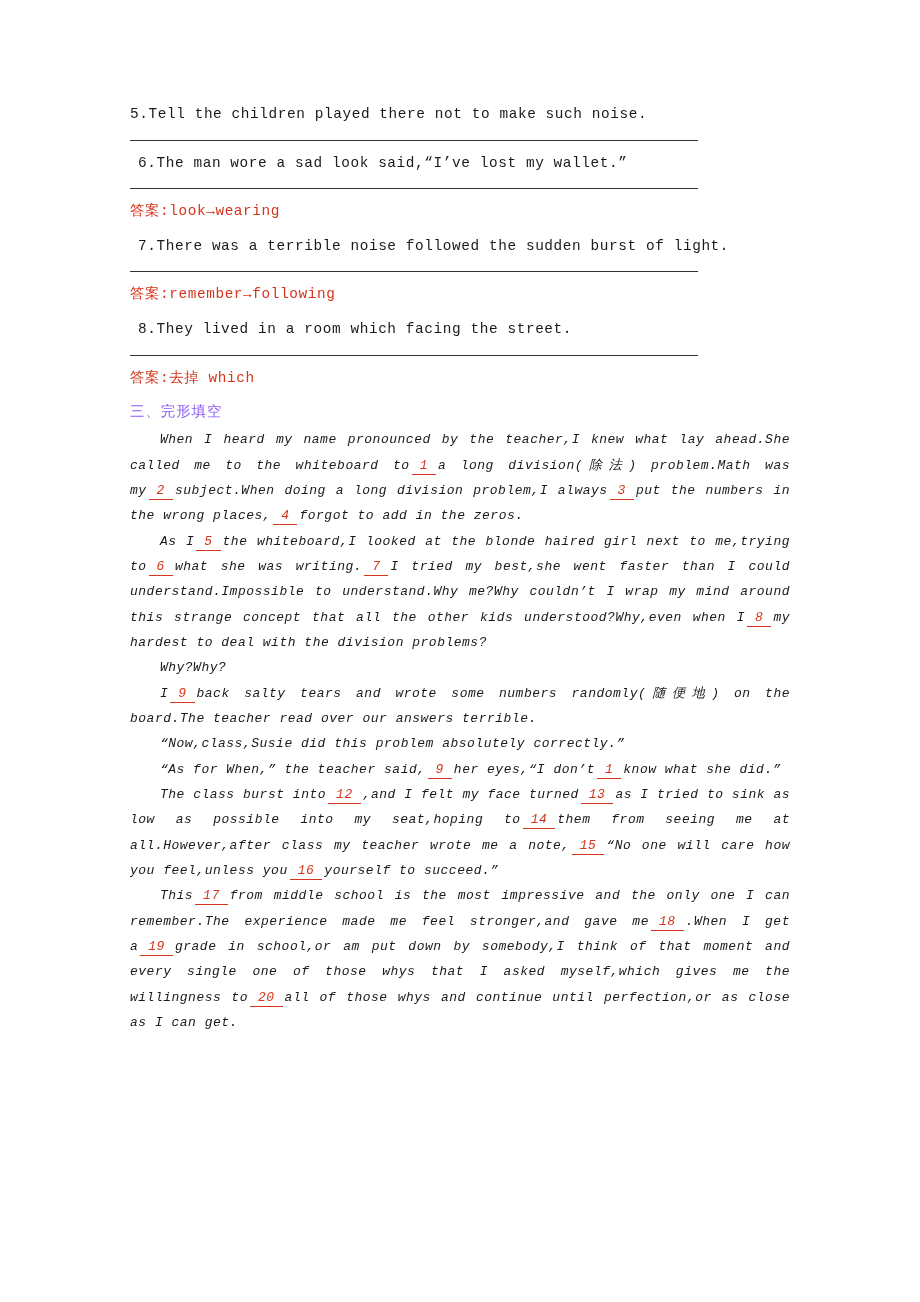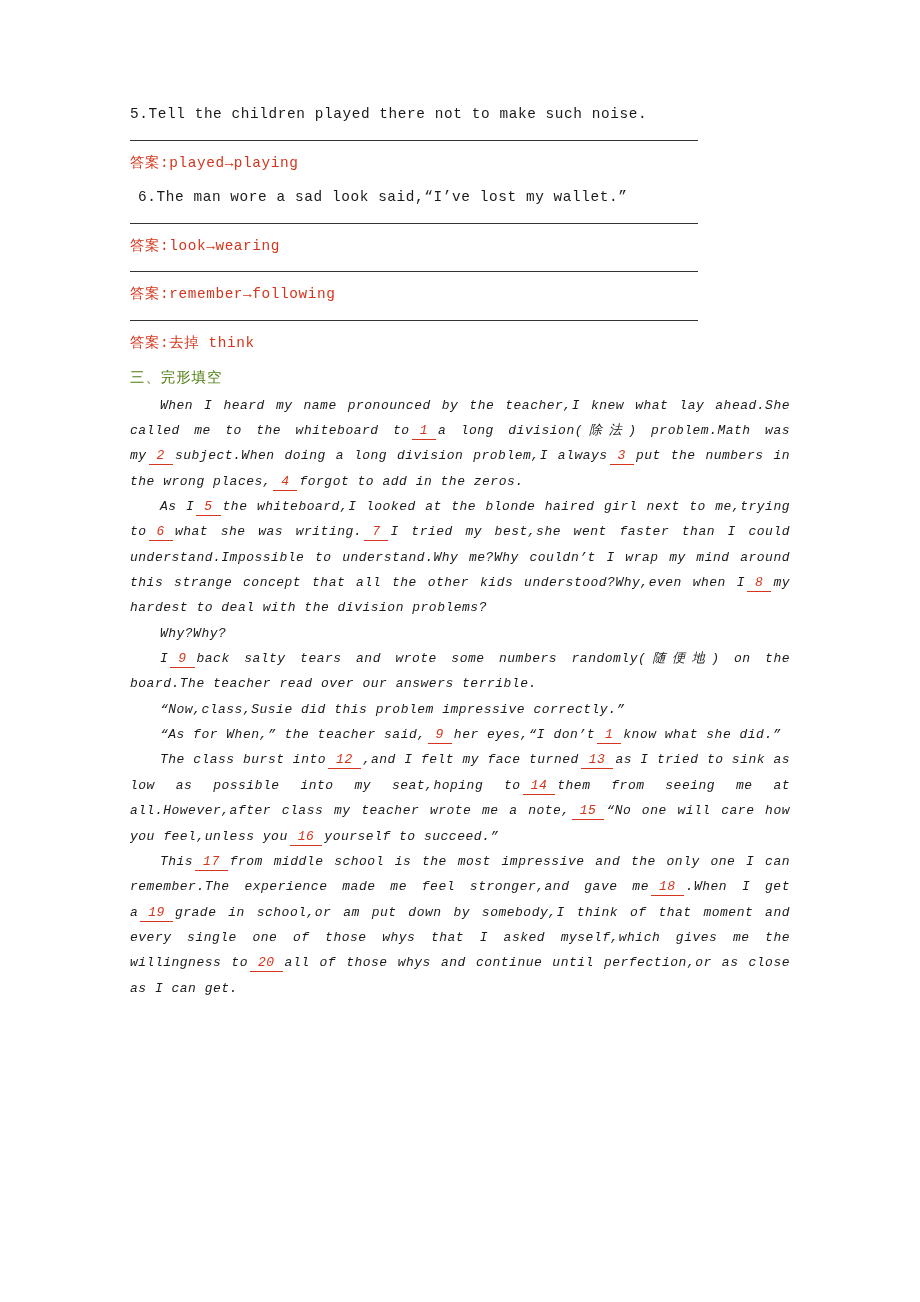--- a/index.html
+++ b/index.html
@@ -45,21 +45,21 @@
   .answer {
     color: #d4351c;
     font-size: 14.4px;
     letter-spacing: 0.6px;
     line-height: 1.5;
     margin: 0 0 13px 0;
   }
   .answer .ans-label { color: #d4351c; }
   .answer .ans-text { color: #d4351c; }
   .section-head {
-    color: #4d7c0f;
+    color: #8b5cf6;
     font-size: 14.4px;
     letter-spacing: 1px;
     margin: 2px 0 6px 0;
     font-family: "Liberation Sans", sans-serif;
   }
   .para {
     font-size: 13px;
     letter-spacing: 0.5px;
     line-height: 1.95;
     margin: 0;
@@ -80,43 +80,44 @@
   .q6 { margin-top: 12px; }
 </style>
 </head>
 <body>
 
 <div class="page">
   <div class="content">
 
     <p class="exline">5.Tell the children played there not to make such noise.</p>
     <div class="rule"></div>
-    <p class="answer"><span class="ans-label">答案:</span><span class="ans-text">played→playing</span></p>
 
     <p class="exline indent q6">6.The man wore a sad look said,“I’ve lost my wallet.”</p>
     <div class="rule"></div>
     <p class="answer"><span class="ans-label">答案:</span><span class="ans-text">look→wearing</span></p>
 
+    <p class="exline indent">7.There was a terrible noise followed the sudden burst of light.</p>
     <div class="rule"></div>
     <p class="answer"><span class="ans-label">答案:</span><span class="ans-text">remember→following</span></p>
 
+    <p class="exline indent">8.They lived in a room which facing the street.</p>
     <div class="rule"></div>
-    <p class="answer"><span class="ans-label">答案:</span><span class="ans-text">去掉 think</span></p>
+    <p class="answer"><span class="ans-label">答案:</span><span class="ans-text">去掉 which</span></p>
 
     <p class="section-head">三、完形填空</p>
 
     <p class="para first"><span>When I heard my name pronounced by the teacher,I knew what lay ahead.She called me to the whiteboard to</span><span class="blank">1</span><span>a long division(除法) problem.Math was my</span><span class="blank">2</span><span>subject.When doing a long division problem,I always</span><span class="blank">3</span><span>put the numbers in the wrong places,</span><span class="blank">4</span><span>forgot to add in the zeros.</span></p>
 
     <p class="para first"><span>As I</span><span class="blank">5</span><span>the whiteboard,I looked at the blonde haired girl next to me,trying to</span><span class="blank">6</span><span>what she was writing.</span><span class="blank">7</span><span>I tried my best,she went faster than I could understand.Impossible to understand.Why me?Why couldn’t I wrap my mind around this strange concept that all the other kids understood?Why,even when I</span><span class="blank">8</span><span>my hardest to deal with the division problems?</span></p>
 
     <p class="para first">Why?Why?</p>
 
     <p class="para first"><span>I</span><span class="blank">9</span><span>back salty tears and wrote some numbers randomly(随便地) on the board.The teacher read over our answers terrible.</span></p>
 
-    <p class="para first">“Now,class,Susie did this problem impressive correctly.”</p>
+    <p class="para first">“Now,class,Susie did this problem absolutely correctly.”</p>
 
     <p class="para first"><span>“As for When,” the teacher said,</span><span class="blank">9</span><span>her eyes,“I don’t</span><span class="blank">1</span><span>know what she did.”</span></p>
 
     <p class="para first"><span>The class burst into</span><span class="blank">12</span><span>,and I felt my face turned</span><span class="blank">13</span><span>as I tried to sink as low as possible into my seat,hoping to</span><span class="blank">14</span><span>them from seeing me at all.However,after class my teacher wrote me a note,</span><span class="blank">15</span><span>“No one will care how you feel,unless you</span><span class="blank">16</span><span>yourself to succeed.”</span></p>
 
     <p class="para first"><span>This</span><span class="blank">17</span><span>from middle school is the most impressive and the only one I can remember.The experience made me feel stronger,and gave me</span><span class="blank">18</span><span>.When I get a</span><span class="blank">19</span><span>grade in school,or am put down by somebody,I think of that moment and every single one of those whys that I asked myself,which gives me the willingness to</span><span class="blank">20</span><span>all of those whys and continue until perfection,or as close as I can get.</span></p>
 
   </div>
 </div>
 

